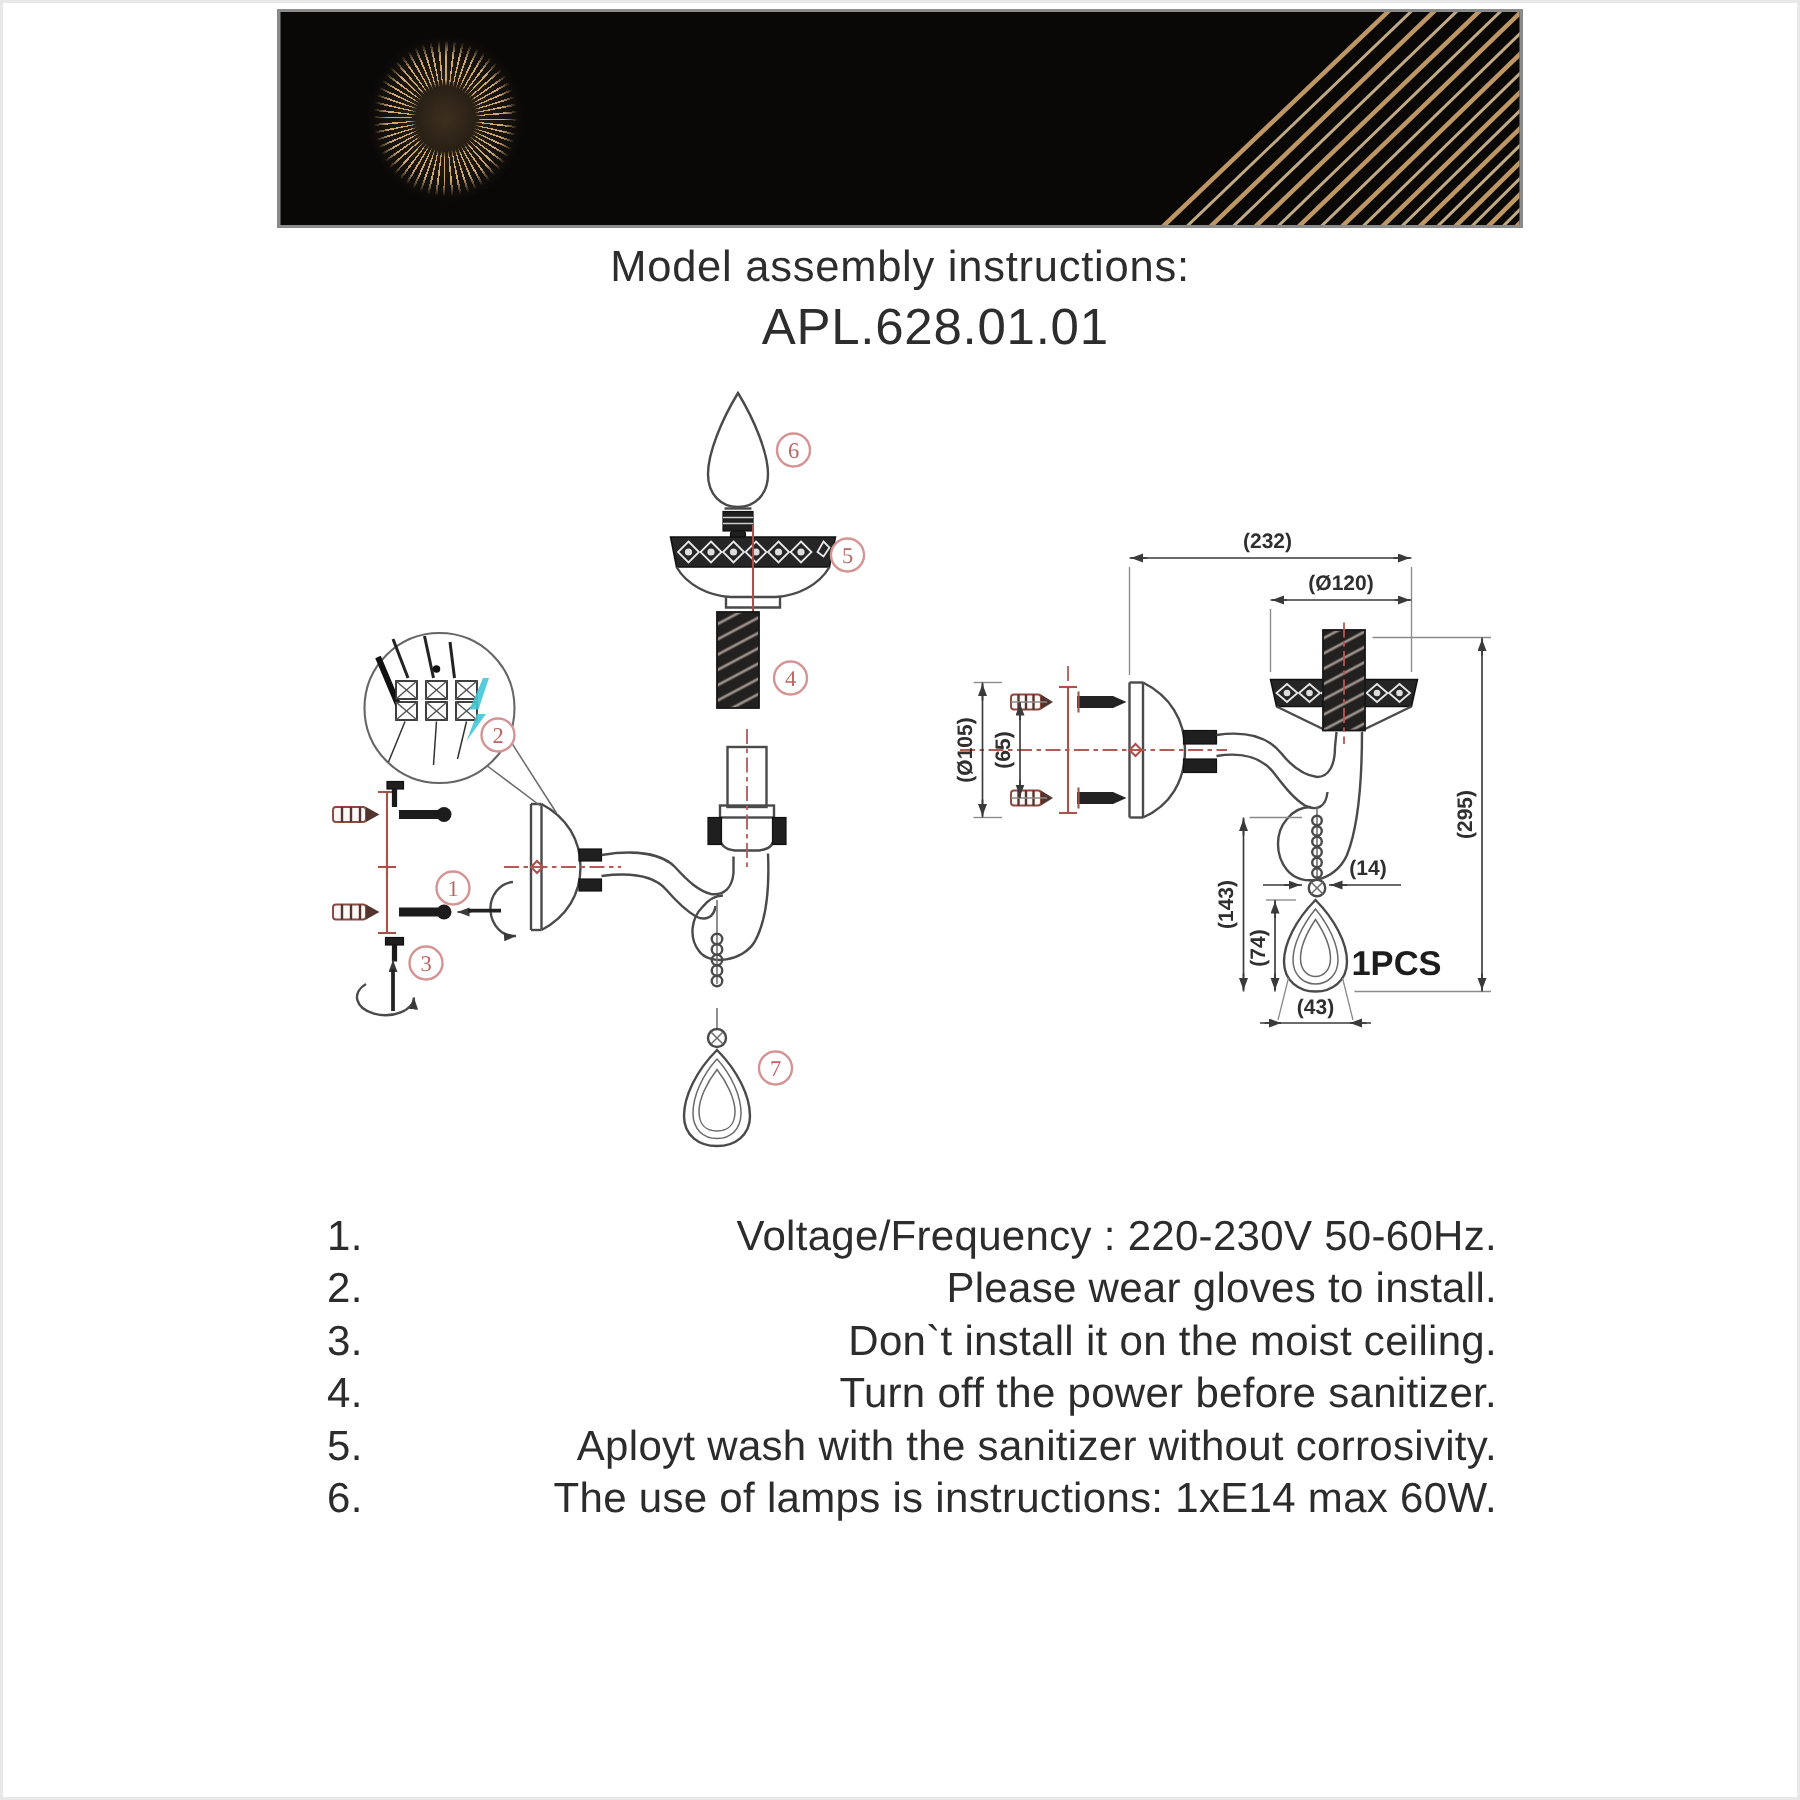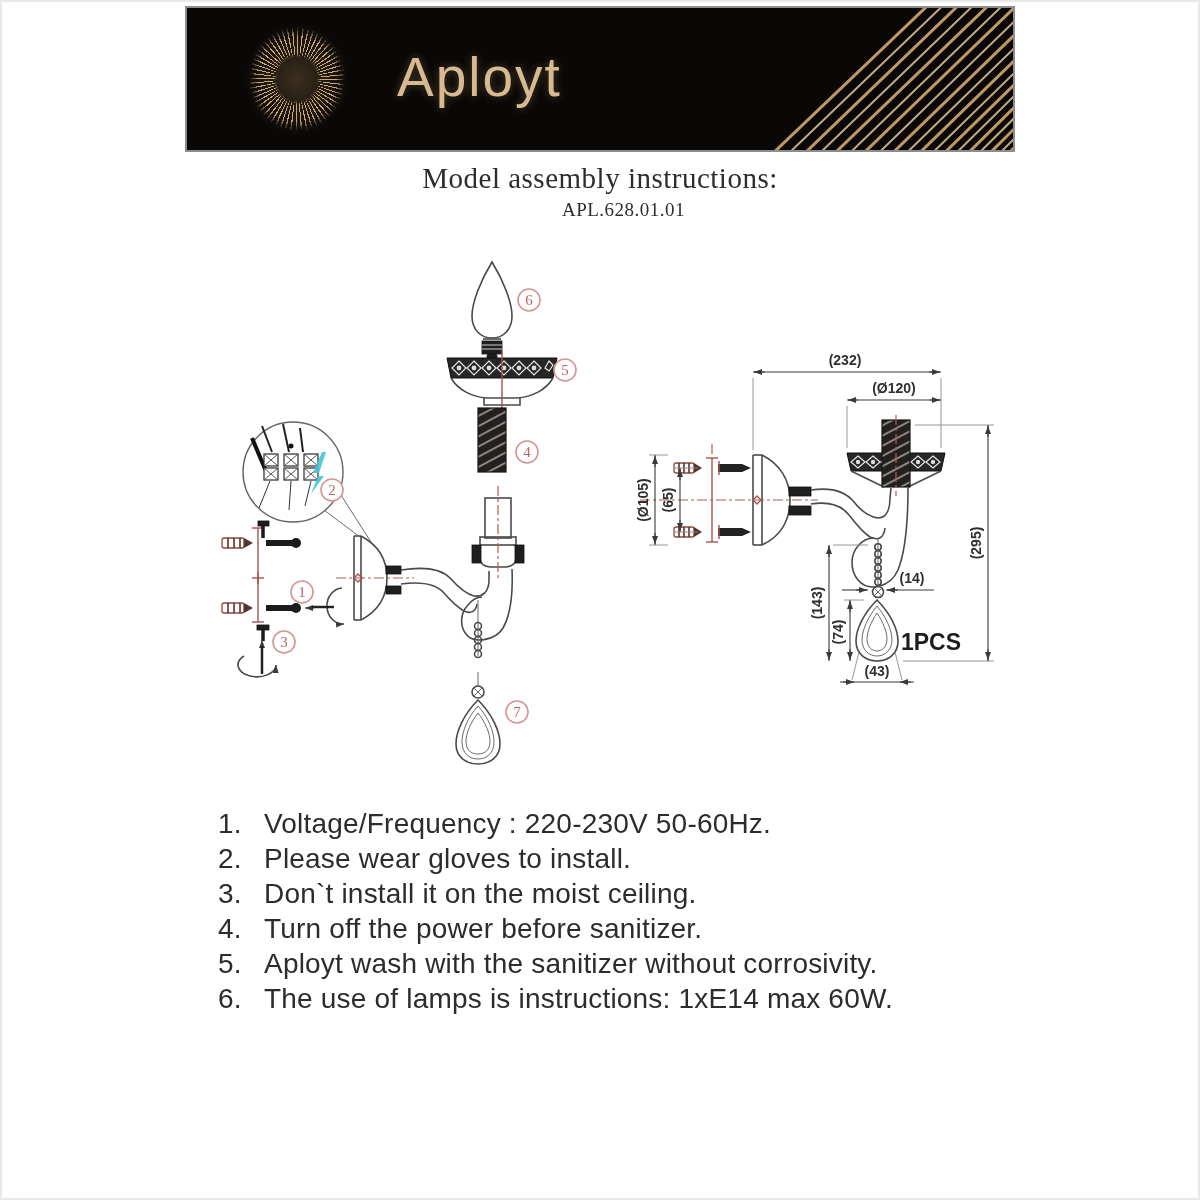--- a/index.html
+++ b/index.html
@@ -23,43 +23,43 @@
   .starglow{
     position:absolute;left:40px;top:-4px;width:140px;height:150px;border-radius:50%;
     background:radial-gradient(closest-side, rgba(190,150,90,.28), rgba(190,150,90,0) 75%);
   }
   .brand-name{
     position:absolute;left:210px;top:34px;font-size:55px;line-height:70px;
     color:#d8ba90;letter-spacing:2px;font-weight:400;
     text-shadow:0 0 8px rgba(214,176,118,.35);
   }
   
-  .title-block{position:absolute;left:0;top:162px;width:1200px;text-align:center;color:#2d2d2d;font-family:Liberation Serif, serif;}
+  .title-block{position:absolute;left:0;top:162px;width:1200px;text-align:center;color:#2d2d2d;}
   .title-line1{font-size:29px;letter-spacing:.5px;}
-  .title-line2{font-size:19px;margin-top:4px;letter-spacing:.5px;padding-left:47px;}
+  .title-line2{font-size:34px;margin-top:4px;letter-spacing:.5px;padding-left:47px;}
   
   .diagram{position:absolute;left:0;top:240px;width:1200px;height:570px;}
   .ln{stroke:#4a4a4a;fill:none;stroke-width:1.6;}
   .lnthin{stroke:#6a6a6a;fill:none;stroke-width:1;}
   .wit{stroke:#8a8a8a;fill:none;stroke-width:.9;}
   .darkfill{fill:#1f1f1f;stroke:#111;stroke-width:.8;}
   .red{stroke:#a8524c;fill:none;stroke-width:1.4;}
   .reddash{stroke:#b05b55;fill:none;stroke-width:1.2;stroke-dasharray:10 3 3 3;}
   .dim{stroke:#3a3a3a;fill:none;stroke-width:1.1;}
   .dimtext{font:700 14px "Liberation Sans",sans-serif;fill:#2f2f2f;}
   .pcstext{font:700 23px "Liberation Sans",sans-serif;fill:#1d1d1d;}
   .partcirc{fill:#ffffff;stroke:#d49494;stroke-width:1.6;}
   .parttext{font:15px "Liberation Serif",serif;fill:#bb6663;}
   .anchorbody{fill:#fdf8f6;stroke:#8a4a42;stroke-width:1.3;}
   .rib{stroke:#54342e;stroke-width:1.6;}
   
   .instr{position:absolute;left:218px;top:806px;width:780px;color:#2c2c2c;}
   .instr-row{display:flex;font-size:28px;line-height:35px;letter-spacing:.2px;}
   .instr-num{width:46px;flex:0 0 46px;}
-  .instr-text{flex:1;}
+  .instr-text{flex:1;text-align:right;}
 </style>
 </head>
 <body>
 
 <div class="page">
 
   <header class="banner">
     <div class="starglow"></div>
     <div class="starburst"></div>
     <svg width="830" height="146" viewBox="0 0 830 146">
@@ -80,21 +80,20 @@
         <line x1="608" y1="169" x2="819" y2="-34"></line>
         <line x1="640" y1="167" x2="844" y2="-30"></line>
         <line x1="671" y1="165" x2="868" y2="-26"></line>
         <line x1="701" y1="163" x2="891" y2="-22"></line>
         <line x1="729" y1="161" x2="912" y2="-18"></line>
         <line x1="755" y1="159" x2="931" y2="-14"></line>
         <line x1="780" y1="157" x2="948" y2="-10"></line>
         <line x1="803" y1="155" x2="963" y2="-6"></line>
       </g>
     </svg>
-    <div class="brand-name">Aployt</div>
   </header>
 
   <div class="title-block">
     <div class="title-line1">Model assembly instructions:</div>
     <div class="title-line2">APL.628.01.01</div>
   </div>
 
   <svg class="diagram" viewBox="0 0 1200 570">
     <defs>
       <marker id="arr" markerWidth="9" markerHeight="7" refX="8" refY="3" orient="auto" markerUnits="userSpaceOnUse">

